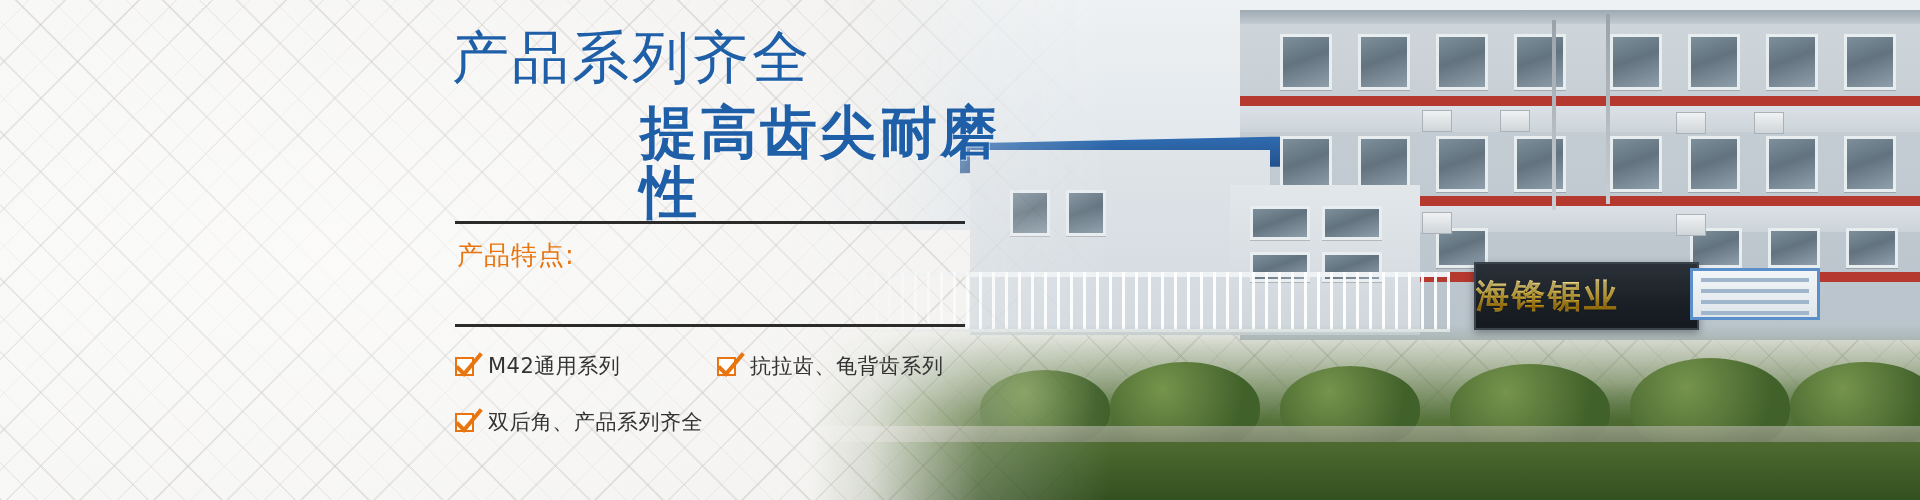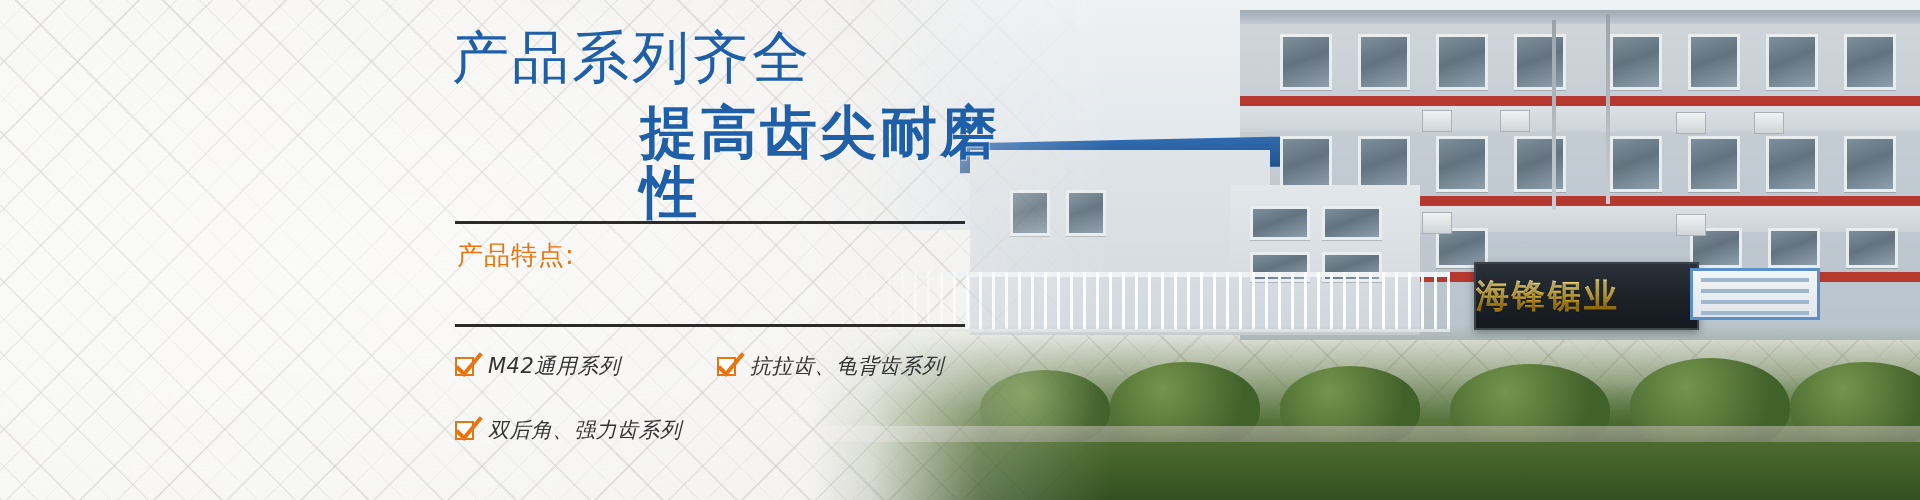--- a/index.html
+++ b/index.html
@@ -190,21 +190,21 @@
     font-size:23px; color:#3a3a3a; letter-spacing:0.5px;
     white-space:nowrap;
   }
   .rule2 {
     position:absolute; left:455px; top:324px; width:510px; height:3px;
     background:#2b2b2b;
   }
   .checklist {
     position:absolute; left:455px; top:352px;
     width:530px;
-    display:grid; grid-template-columns:262px 268px; row-gap:36px;font-style:italic;
+    display:grid; grid-template-columns:262px 268px; row-gap:28px;
   }
   .ck-item { display:flex; align-items:center; gap:14px; }
   .ck-box {
     position:relative; width:19px; height:19px; flex:0 0 19px;
     border:2px solid #e8750f; background:#fff;
   }
   .ck-box svg { position:absolute; left:-3px; top:-8px; }
   .ck-label { font-size:21px; color:#333; letter-spacing:0.5px; white-space:nowrap; }
 </style>
 </head>
@@ -327,18 +327,18 @@
             </svg>
         </span>
         <span class="ck-label">抗拉齿、龟背齿系列</span>
       </div>
       <div class="ck-item">
         <span class="ck-box">
           <svg width="30" height="30" viewBox="0 0 30 30">
               <path d="M4 17 L10 23 L26 4" stroke="#e8750f" stroke-width="4" fill="none" stroke-linecap="square"></path>
             </svg>
         </span>
-        <span class="ck-label">双后角、强力齿系列</span>
+        <span class="ck-label">双后角、产品系列齐全</span>
       </div>
     </div>
 
   </div>
 </div>
 
 </body></html>

